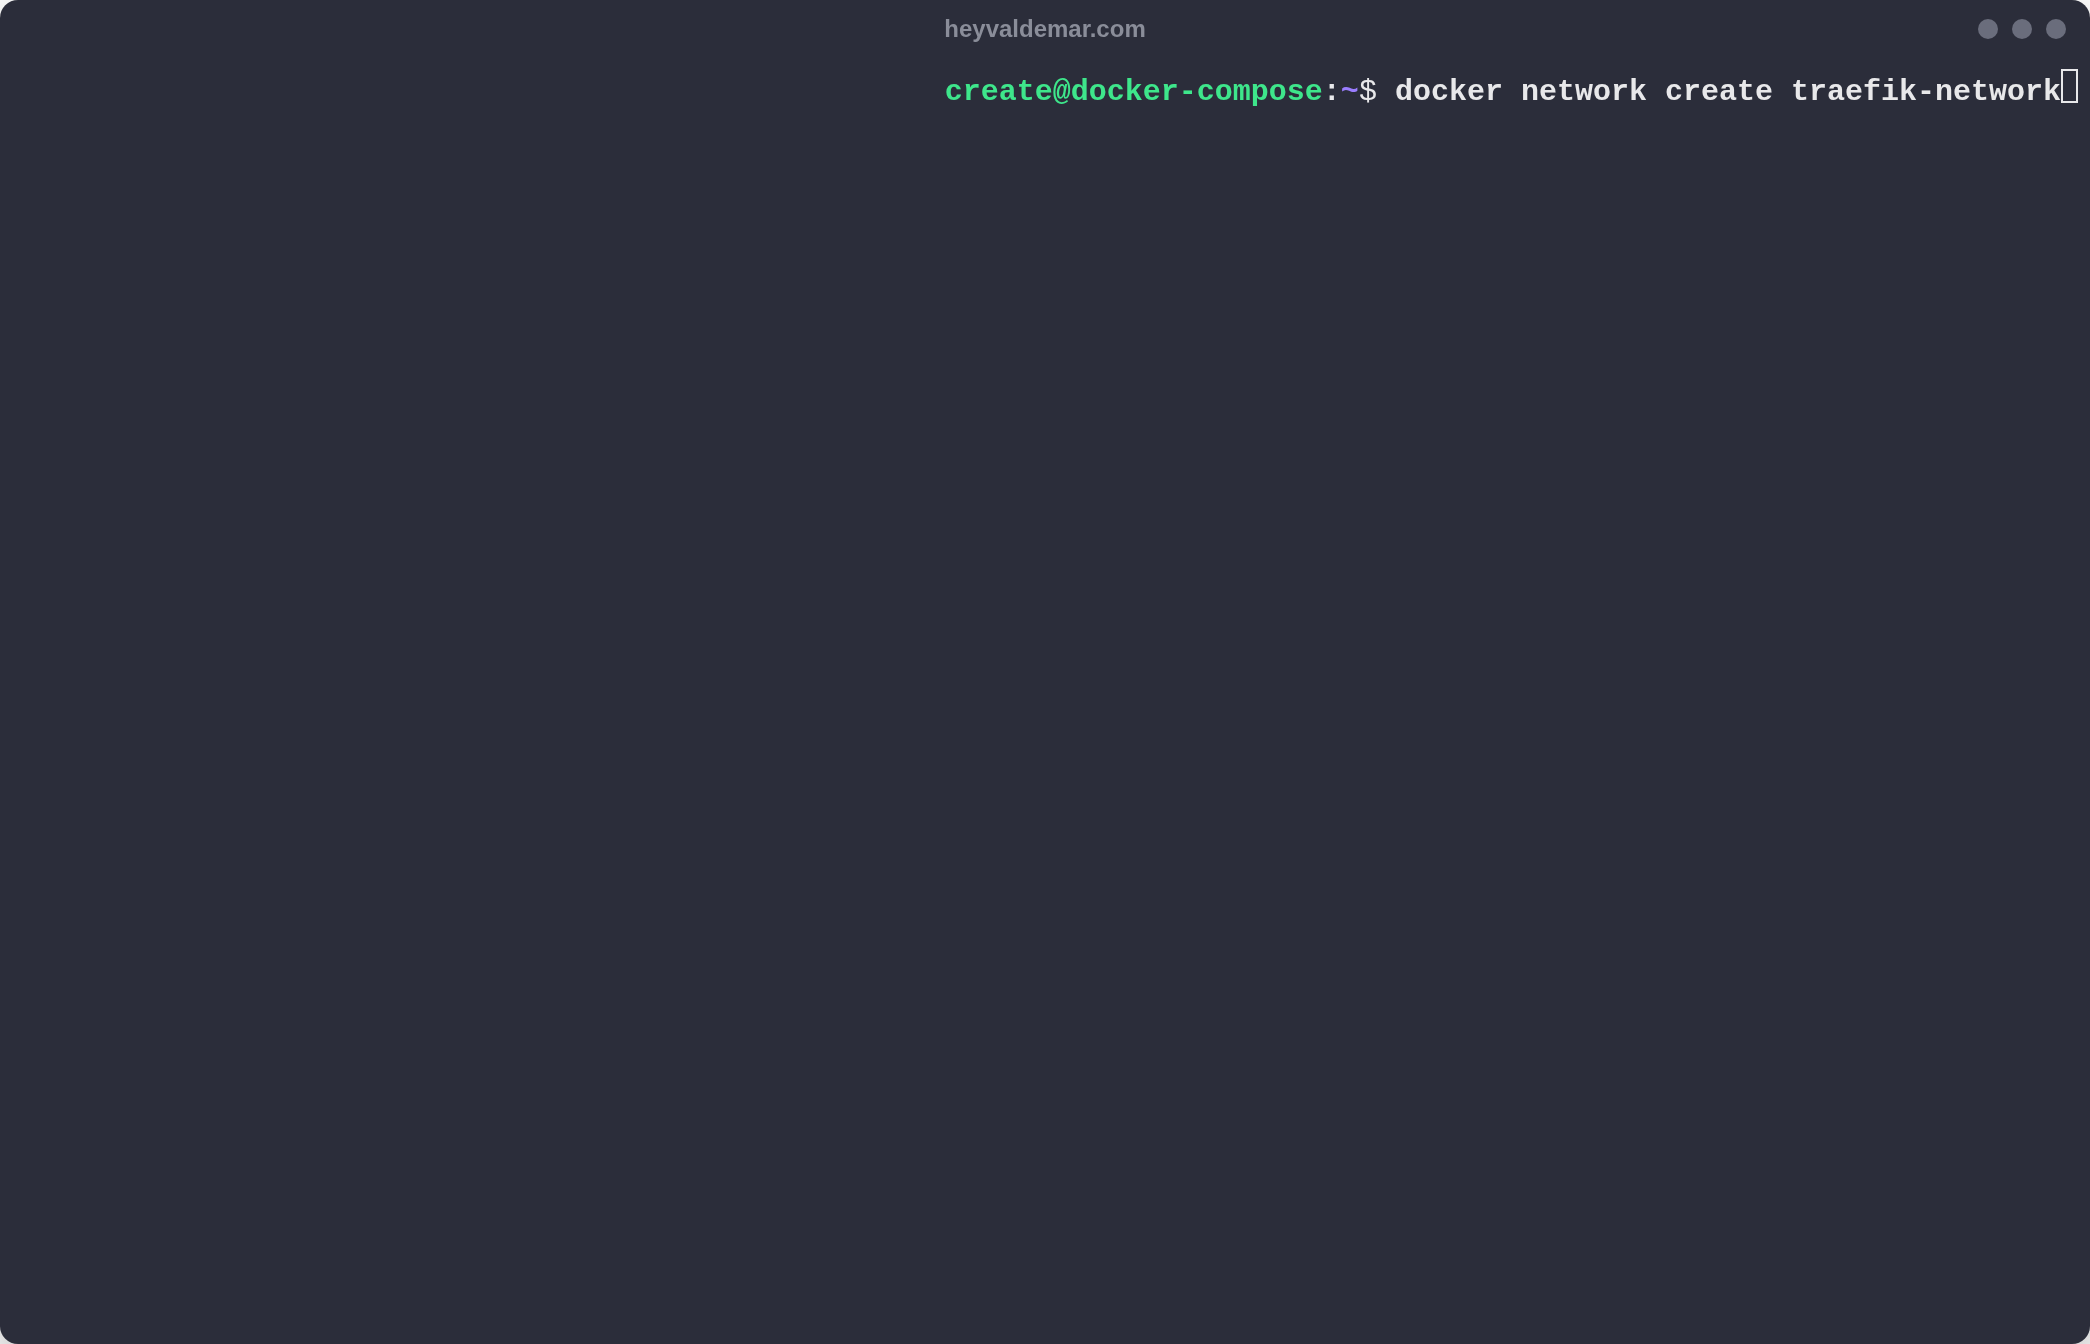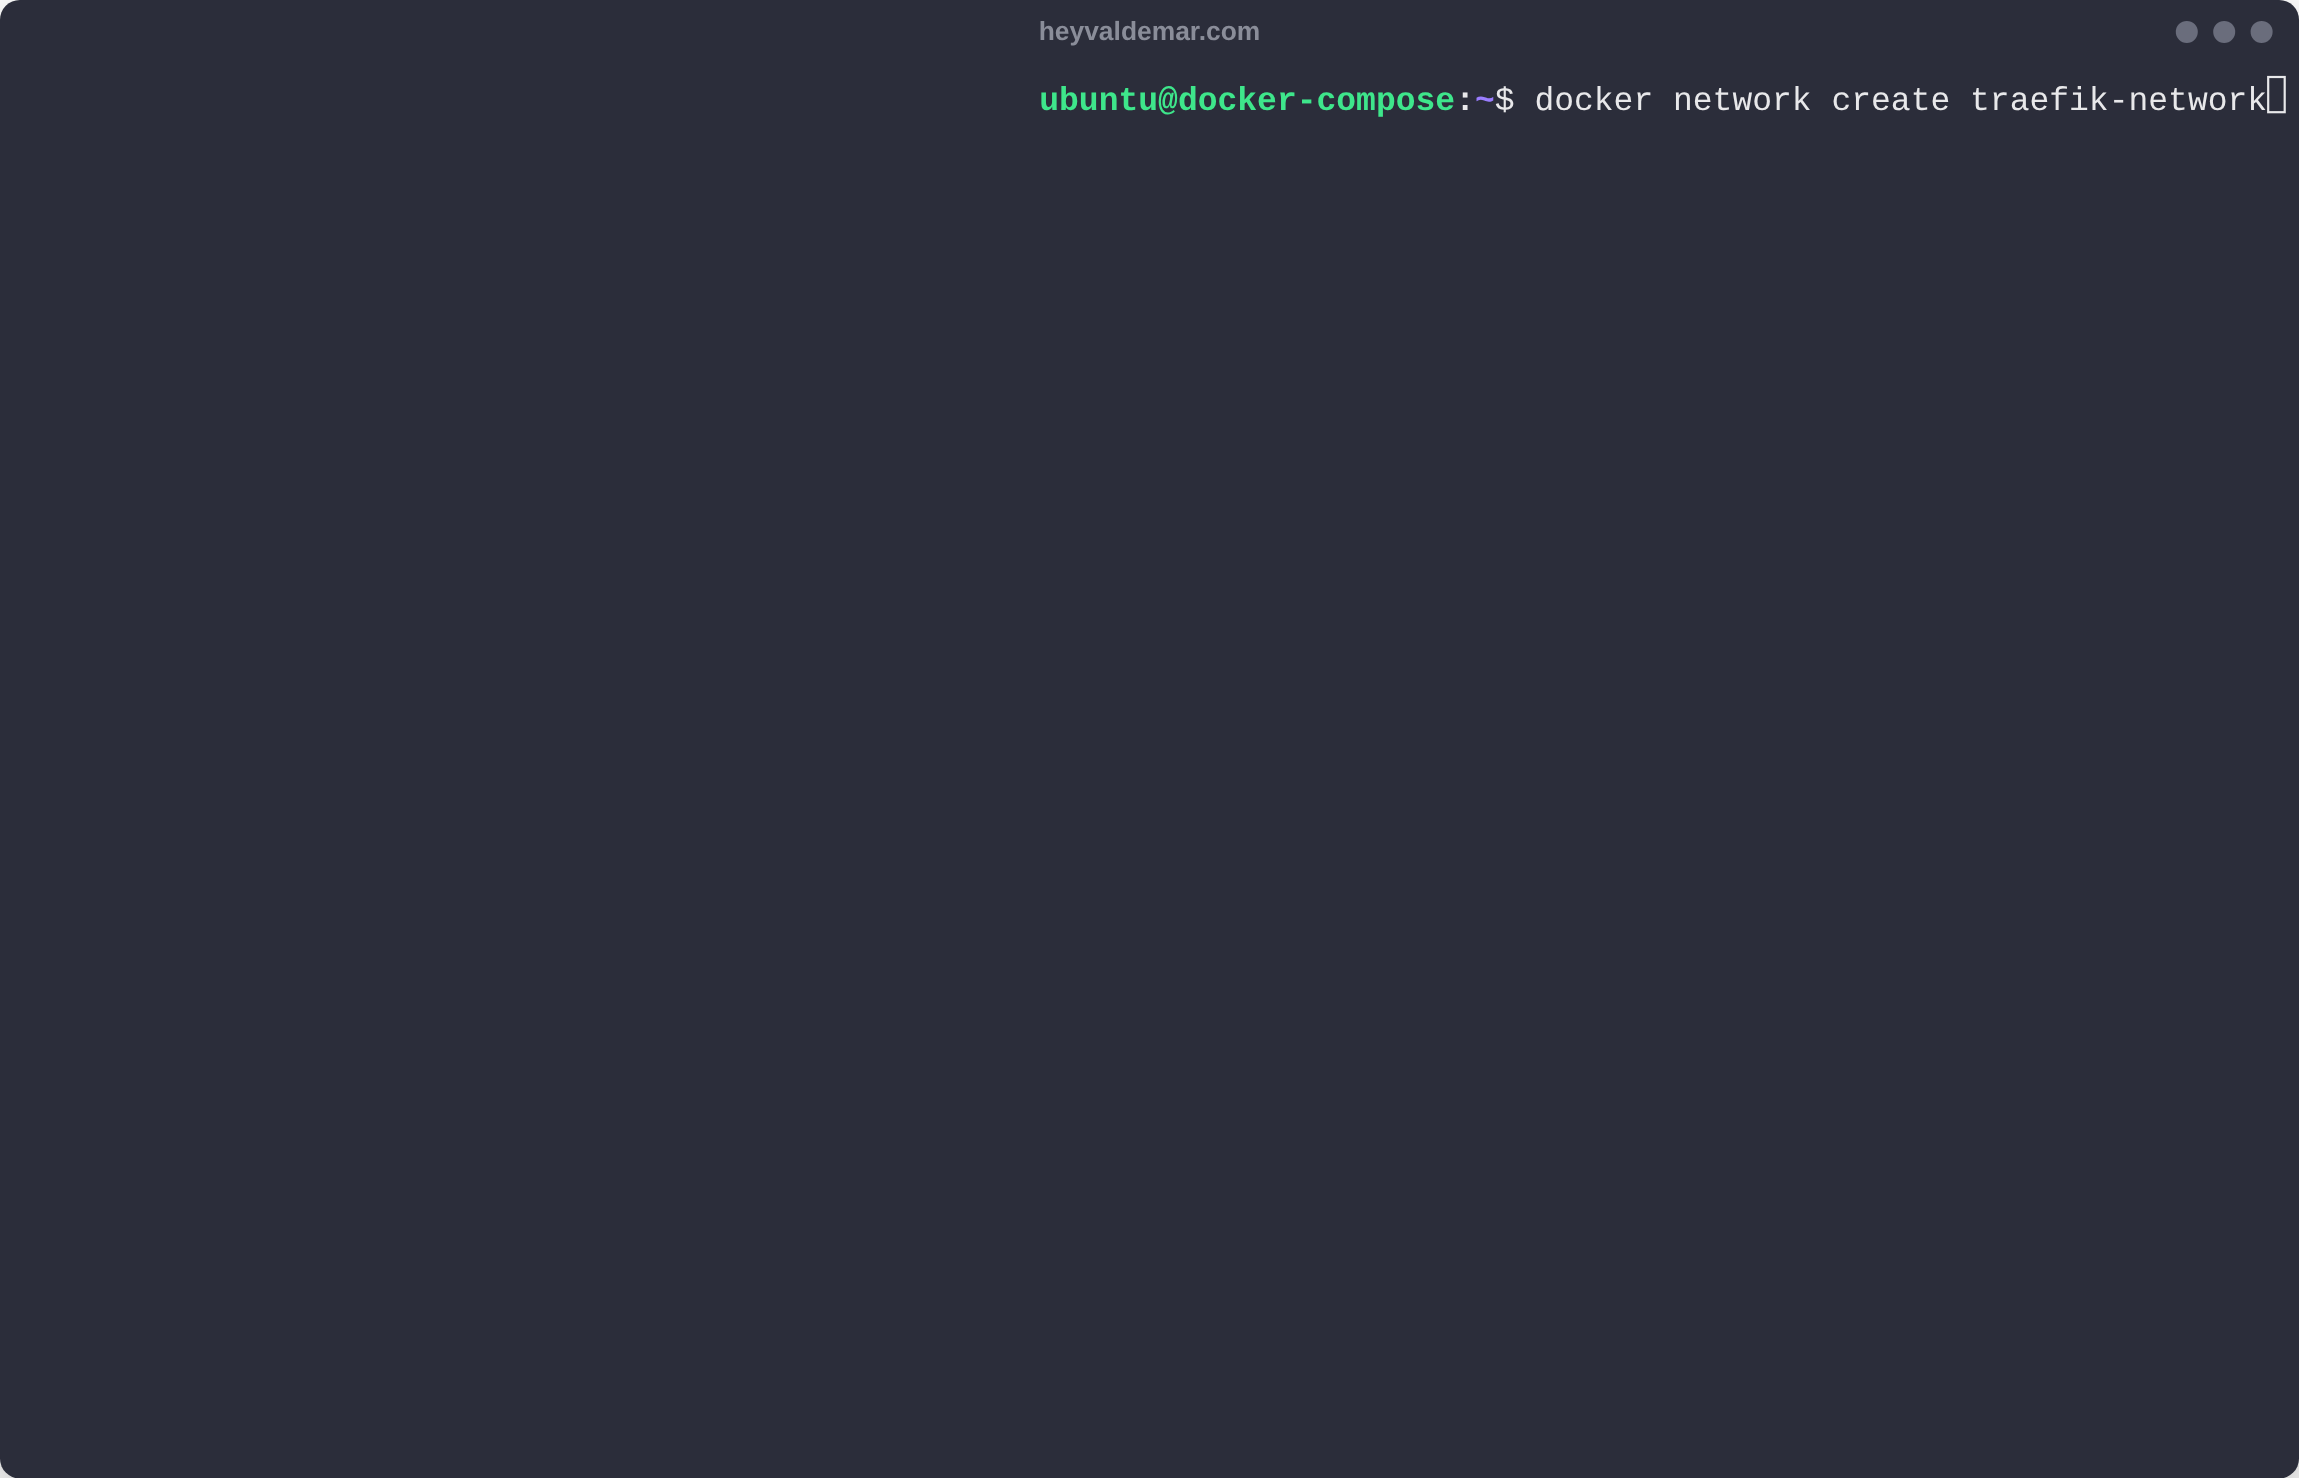--- a/index.html
+++ b/index.html
@@ -92,20 +92,21 @@
       color: #9a7dff;
       font-weight: 700;
     }
 
     .prompt-symbol {
       color: #e8e8ea;
     }
 
     .command-text {
       color: #e8e8ea;
+      font-weight: bold;
     }
 
     .cursor-block {
       display: inline-block;
       width: 17px;
       height: 34px;
       border: 2px solid #e8e8ea;
       vertical-align: text-bottom;
       margin-left: 0px;
       transform: translateY(3px);
@@ -120,17 +121,17 @@
     <div class="traffic-lights">
       <div class="traffic-dot"></div>
       <div class="traffic-dot"></div>
       <div class="traffic-dot"></div>
     </div>
     <div class="window-title">heyvaldemar.com</div>
   </div>
 
   <div class="terminal-body">
     <div class="prompt-line">
-      <span class="prompt-user-host">ubuntu@docker-compose</span><span class="prompt-colon">:</span><span class="prompt-path">~</span><span class="prompt-symbol">$ </span><span class="command-text">docker network create traefik-network</span><span class="cursor-block"></span>
+      <span class="prompt-user-host">create@docker-compose</span><span class="prompt-colon">:</span><span class="prompt-path">~</span><span class="prompt-symbol">$ </span><span class="command-text">docker network create traefik-network</span><span class="cursor-block"></span>
     </div>
   </div>
 
 </div>
 
 </body></html>

